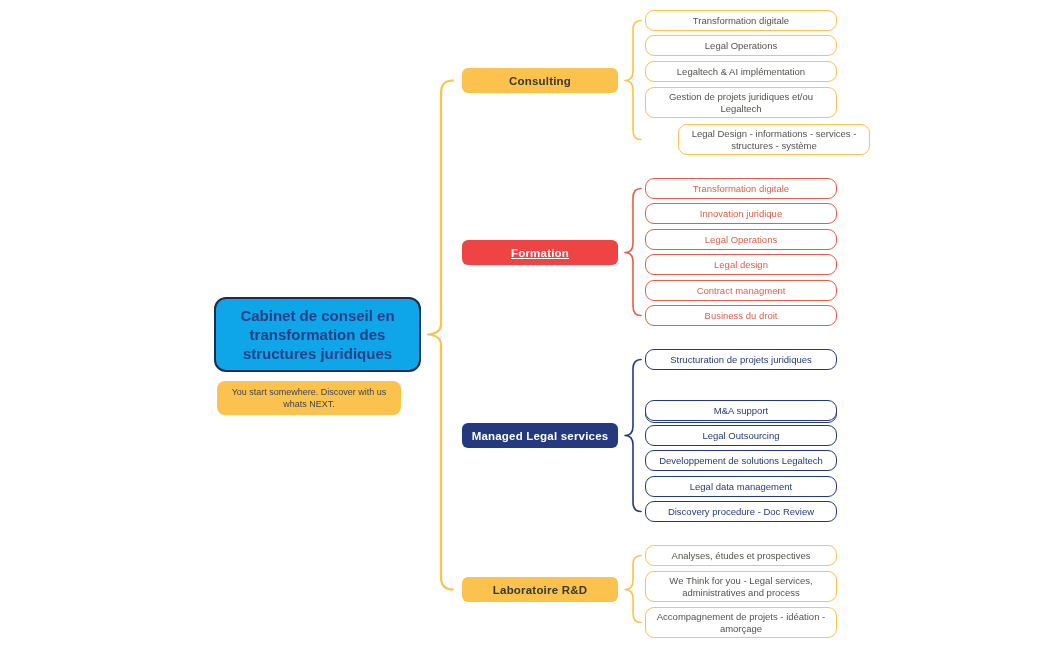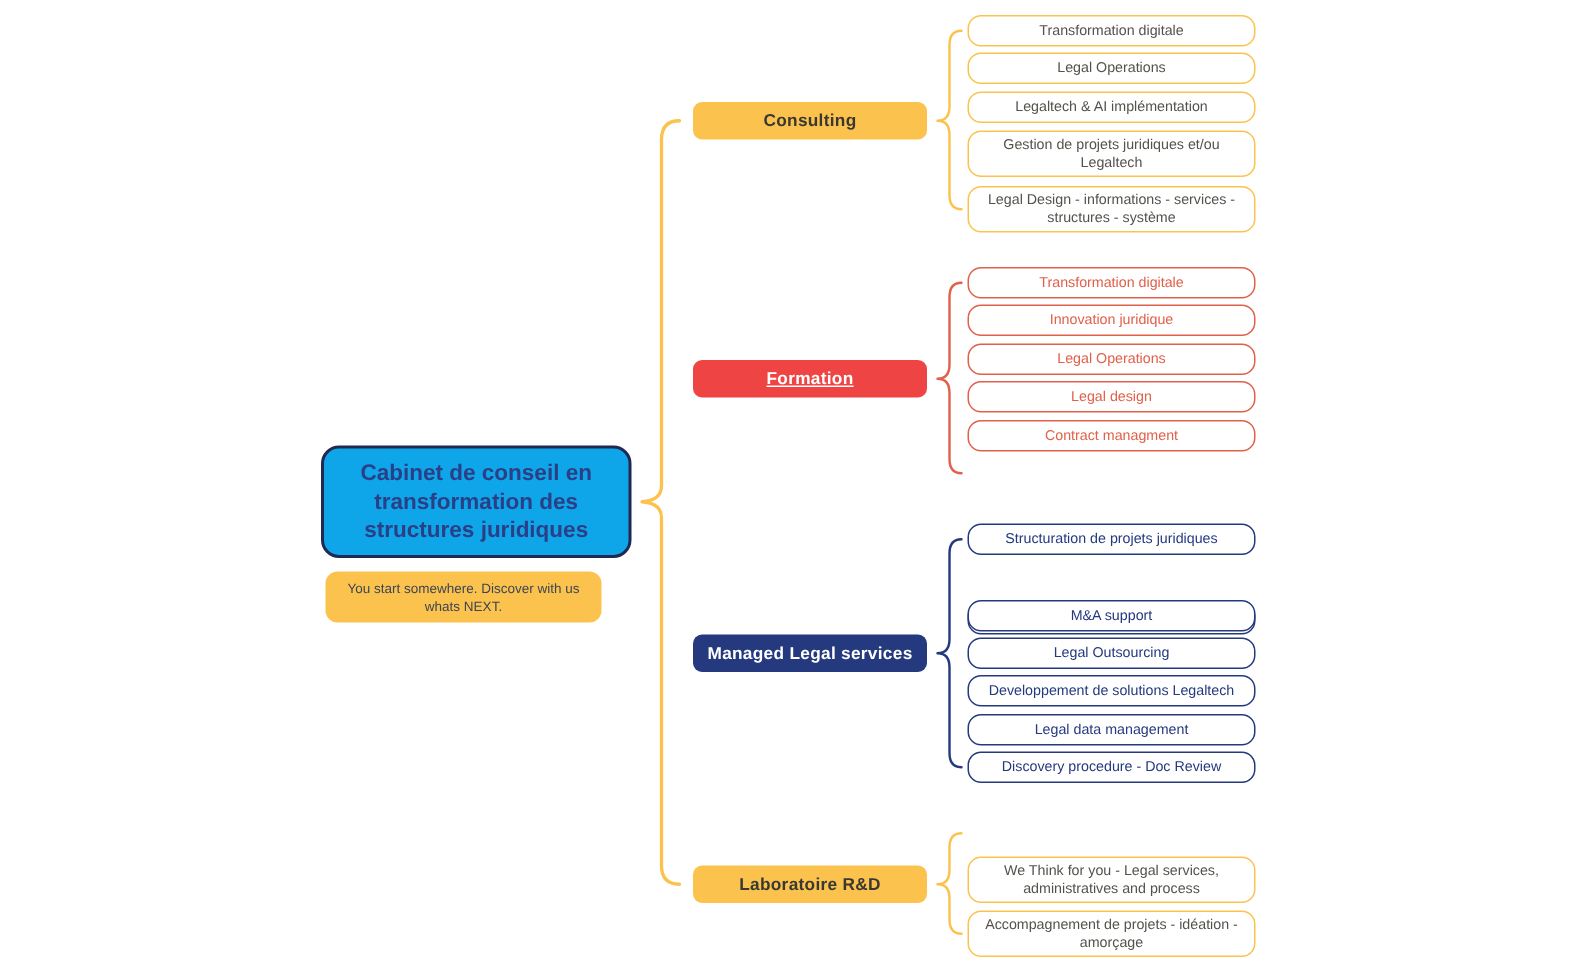--- a/index.html
+++ b/index.html
@@ -54,32 +54,34 @@
 
   <div class="node root-note">You start somewhere. Discover with us whats NEXT.</div>
   <div class="node branch red" style="top:240px;">Formation</div>
   <div class="node branch blue" style="top:423px;">Managed Legal services</div>
   <div class="node branch yellow" style="top:577px;">Laboratoire R&amp;D</div>
 
   <div class="node child yellow" style="top:10px;height:21px;">Transformation digitale</div>
   <div class="node child yellow" style="top:35px;height:21px;">Legal Operations</div>
   <div class="node child yellow" style="top:61px;height:21px;">Legaltech &amp; AI implémentation</div>
   <div class="node child yellow" style="top:87px;height:31px;">Gestion de projets juridiques et/ou Legaltech</div>
-  <div class="node child yellow" style="top:124px;height:31px;">Legal Design - informations - services - structures - système</div>
+  <div class="node child yellow" style="top:124px;height:31px;margin-left:33px;">Legal Design - informations - services - structures - système</div>
 
   <div class="node child red" style="top:178px;height:21px;">Transformation digitale</div>
   <div class="node child red" style="top:203px;height:21px;">Innovation juridique</div>
   <div class="node child red" style="top:229px;height:21px;">Legal Operations</div>
   <div class="node child red" style="top:254px;height:21px;">Legal design</div>
   <div class="node child red" style="top:280px;height:21px;">Contract managment</div>
+  <div class="node child red" style="top:305px;height:21px;">Business du droit</div>
 
   <div class="node child blue" style="top:349px;height:21px;">Structuration de projets juridiques</div>
   <div class="node child blue" style="top:374px;height:21px;margin-top:28px;">Contract Lifecycle Management</div>
   <div class="node child blue" style="top:400px;height:21px;">M&amp;A support</div>
   <div class="node child blue" style="top:425px;height:21px;">Legal Outsourcing</div>
   <div class="node child blue" style="top:450px;height:21px;">Developpement de solutions Legaltech</div>
   <div class="node child blue" style="top:476px;height:21px;">Legal data management</div>
   <div class="node child blue" style="top:501px;height:21px;">Discovery procedure - Doc Review</div>
 
+  <div class="node child yellow" style="top:545px;height:21px;">Analyses, études et prospectives</div>
   <div class="node child yellow" style="top:571px;height:31px;">We Think for you - Legal services, administratives and process</div>
   <div class="node child yellow" style="top:607px;height:31px;text-align:center;">Accompagnement de projets - idéation - amorçage</div>
 
 </div>
 
 </body></html>

